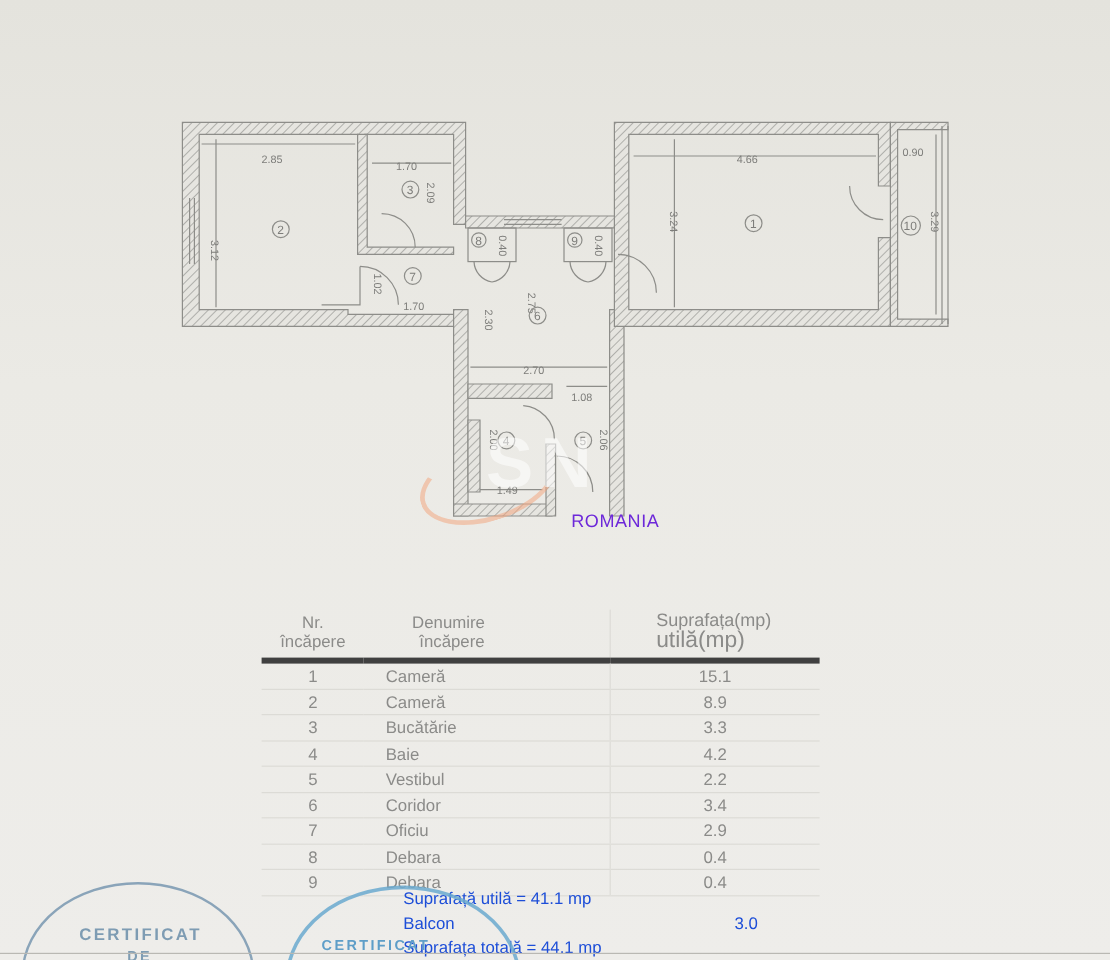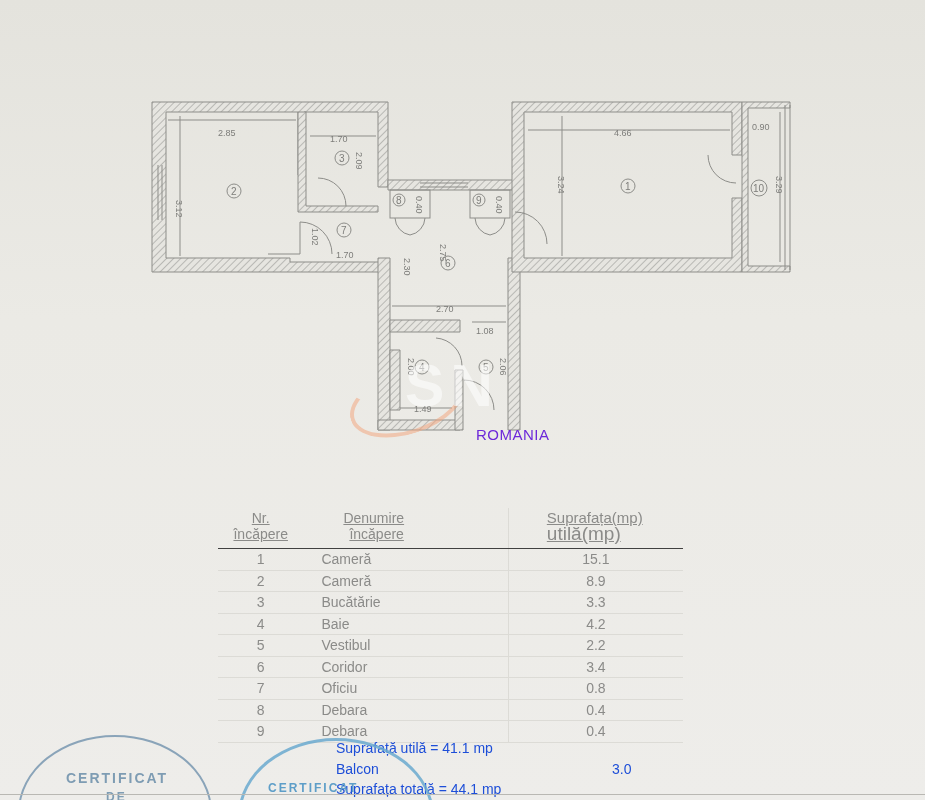--- a/index.html
+++ b/index.html
@@ -30,21 +30,21 @@
       position: absolute; left: 405px; top: 352px;
       font-size: 59px; color: rgba(255,255,255,0.55); letter-spacing: 6px; font-weight: bold;
     }
     table.rooms {
       position: absolute; left: 218px; top: 508px; width: 465px;
       border-collapse: collapse; font-size: 14px; color: #8b8b89;
     }
     table.rooms td, table.rooms th {
       border-bottom: 1px solid #dcdbd6; padding: 0; height: 20.5px; font-weight: normal;
     }
-    table.rooms thead th { height: 38px; vertical-align: top; line-height: 16px; padding-top: 2px; border-bottom: 1px solid #404040; text-decoration: underline; }
+    table.rooms thead th { height: 38px; vertical-align: top; line-height: 16px; padding-top: 2px; border-bottom: 5px solid #404040; }
     .c1 { width: 96px; text-align: center; }
     .c2 { width: 200px; text-align: left; padding-left: 18px !important; }
     .c3 { width: 150px; text-align: center; border-left: 1px solid #dcdbd6; }
     th.c2 { text-align: left; padding-left: 40px !important; margin-top: 36px; }
     th.c3 { text-align: left; padding-left: 38px !important; }
     .summary { position: absolute; font-size: 14px; color: #1d4ed8; }
     .stamp {
       position: absolute; border: 3px solid #6aa9cf; border-radius: 50%;
       color: #6aa9cf;
     }
@@ -208,21 +208,21 @@
         <td class="c3">2.2</td>
       </tr>
     <tr>
         <td class="c1">6</td>
         <td class="c2">Coridor</td>
         <td class="c3">3.4</td>
       </tr>
     <tr>
         <td class="c1">7</td>
         <td class="c2">Oficiu</td>
-        <td class="c3">0.8</td>
+        <td class="c3">2.9</td>
       </tr>
     <tr>
         <td class="c1">8</td>
         <td class="c2">Debara</td>
         <td class="c3">0.4</td>
       </tr>
     <tr>
         <td class="c1">9</td>
         <td class="c2">Debara</td>
         <td class="c3">0.4</td>

